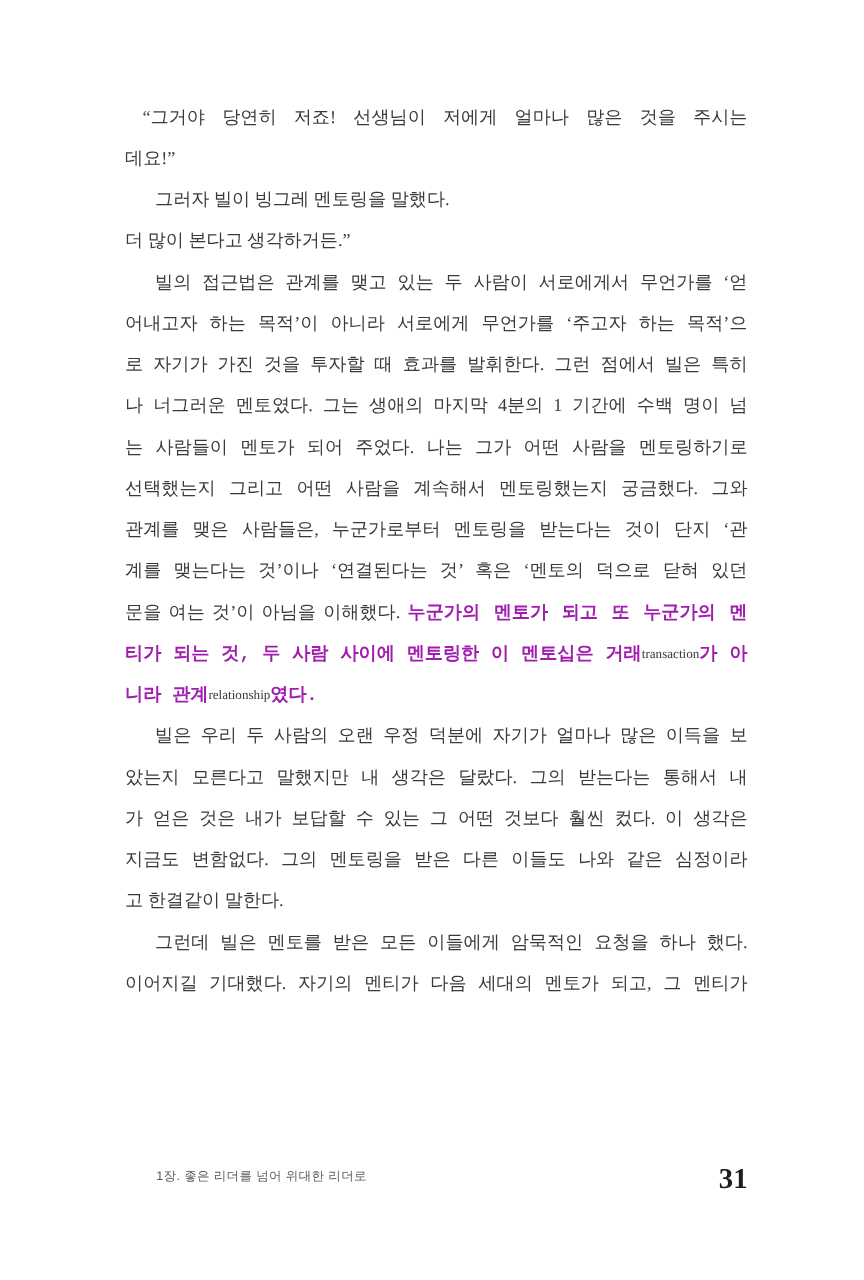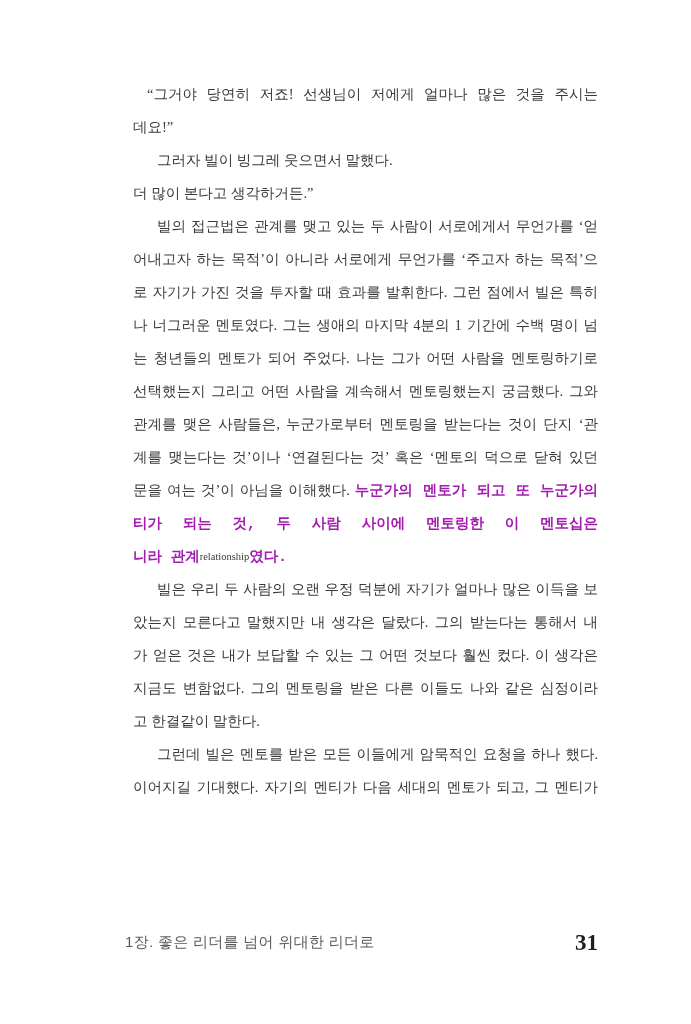--- a/index.html
+++ b/index.html
@@ -20,40 +20,39 @@
     color: #3a3a3a;
     font-size: 14.5px;
   }
   .line {
     height: 33px;
     line-height: 33px;
     text-align: justify;
     text-align-last: justify;
     word-break: keep-all;
     overflow: hidden;
-    margin-left: 33px;
   }
   .line.left { text-align-last: left; }
   .line.ind  { text-indent: 24px; }
   .line.indq { text-indent: 14px; }
   .b { font-weight: bold; color: #a21caf; font-family: Liberation Mono, monospace; }
   .latin {
     font-family: "Liberation Serif", "DejaVu Serif", serif;
     font-weight: normal;
     font-size: 10.5px;
     color: #3a3a3a;
     position: relative;
     top: -1px;
   }
   .footer-chapter {
     position: absolute;
     left: 125px;
     top: 935px;
     font-family: "Liberation Sans", "DejaVu Sans", sans-serif;
-    font-size: 15px;
+    font-size: 10px;
     letter-spacing: 0.3px;
     color: #5a5a5a;
     line-height: 14px;
   }
   .page-number {
     position: absolute;
     right: 93px;
     top: 931px;
     font-family: "Liberation Serif", "DejaVu Serif", serif;
     font-size: 23px;
@@ -63,27 +62,27 @@
   }
 </style>
 </head>
 <body>
 
 <div class="page">
 
   <div class="textblock">
     <div class="line indq">“그거야 당연히 저죠! 선생님이 저에게 얼마나 많은 것을 주시는</div>
     <div class="line left">데요!”</div>
-    <div class="line left ind">그러자 빌이 빙그레 웃으면서 말했다.</div>
+    <div class="line left ind">그러자 빌이 빙그레 멘토링을 말했다.</div>
     <div class="line left">더 많이 본다고 생각하거든.”</div>
     <div class="line ind">빌의 접근법은 관계를 맺고 있는 두 사람이 서로에게서 무언가를 ‘얻</div>
     <div class="line">어내고자 하는 목적’이 아니라 서로에게 무언가를 ‘주고자 하는 목적’으</div>
     <div class="line">로 자기가 가진 것을 투자할 때 효과를 발휘한다. 그런 점에서 빌은 특히</div>
     <div class="line">나 너그러운 멘토였다. 그는 생애의 마지막 4분의 1 기간에 수백 명이 넘</div>
-    <div class="line">는 청년들의 멘토가 되어 주었다. 나는 그가 어떤 사람을 멘토링하기로</div>
+    <div class="line">는 사람들이 멘토가 되어 주었다. 나는 그가 어떤 사람을 멘토링하기로</div>
     <div class="line">선택했는지 그리고 어떤 사람을 계속해서 멘토링했는지 궁금했다. 그와</div>
     <div class="line">관계를 맺은 사람들은, 누군가로부터 멘토링을 받는다는 것이 단지 ‘관</div>
     <div class="line">계를 맺는다는 것’이나 ‘연결된다는 것’ 혹은 ‘멘토의 덕으로 닫혀 있던</div>
     <div class="line">
       <span>문을 여는 것’이 아님을 이해했다. </span><span class="b">누군가의 멘토가 되고 또 누군가의 멘</span>
     </div>
     <div class="line">
       <span class="b">티가 되는 것, 두 사람 사이에 멘토링한 이 멘토십은 거래</span><span class="latin">transaction</span><span class="b">가 아</span>
     </div>
     <div class="line left">

